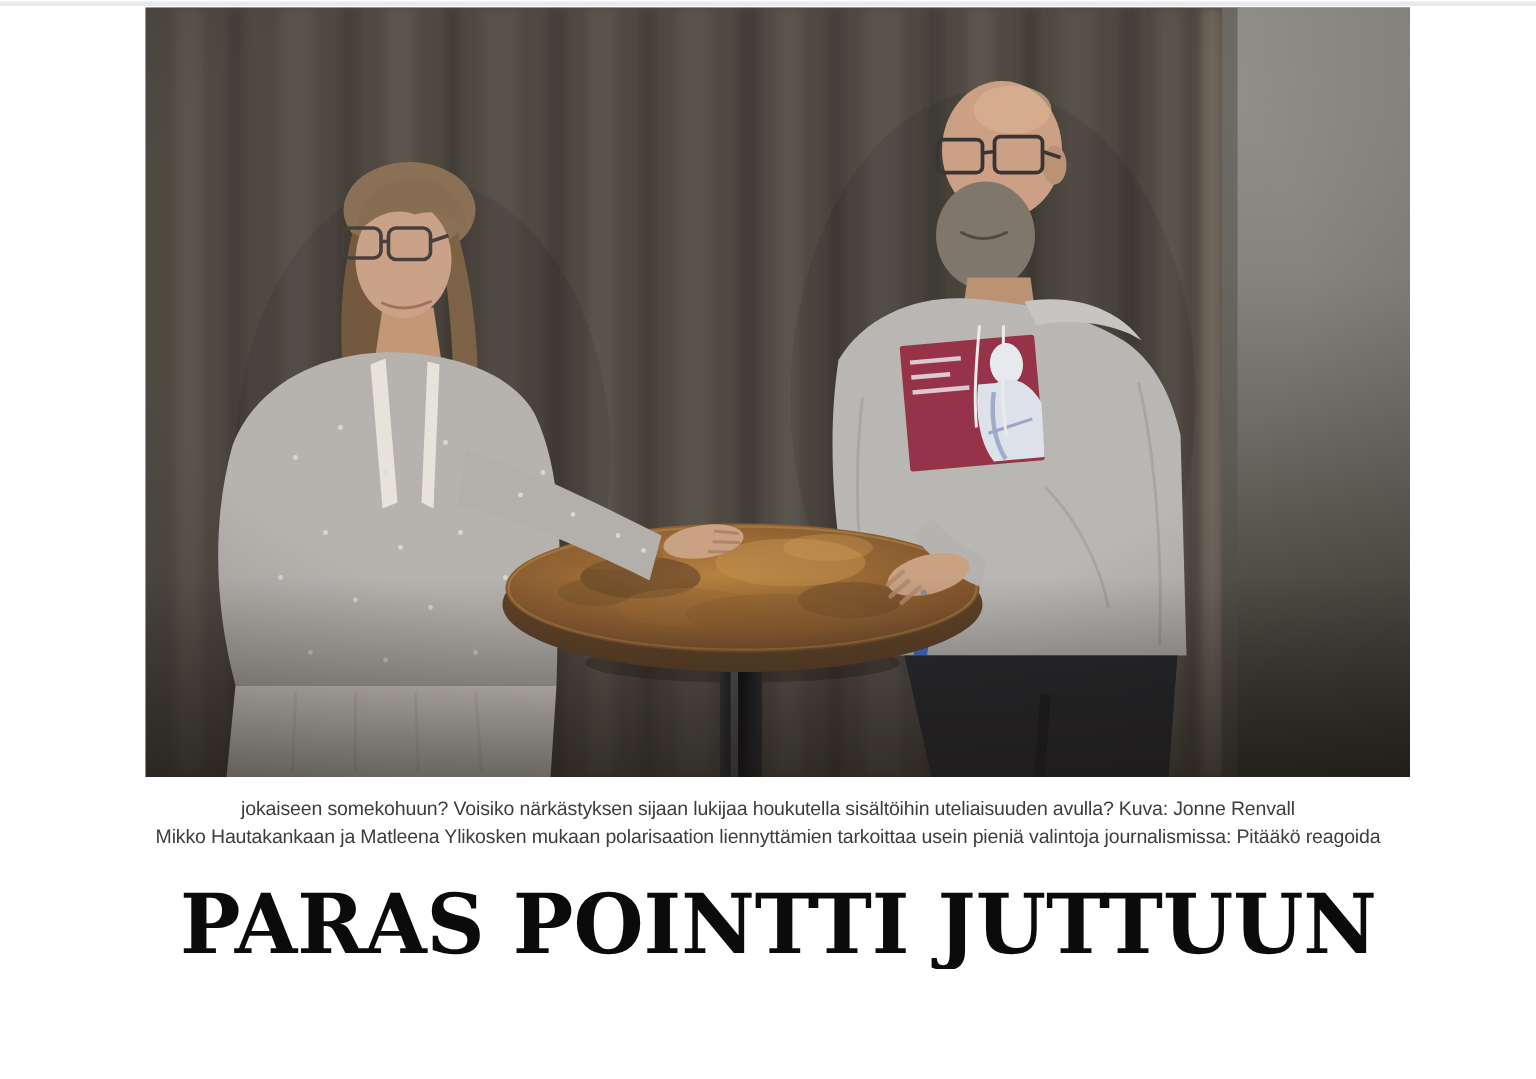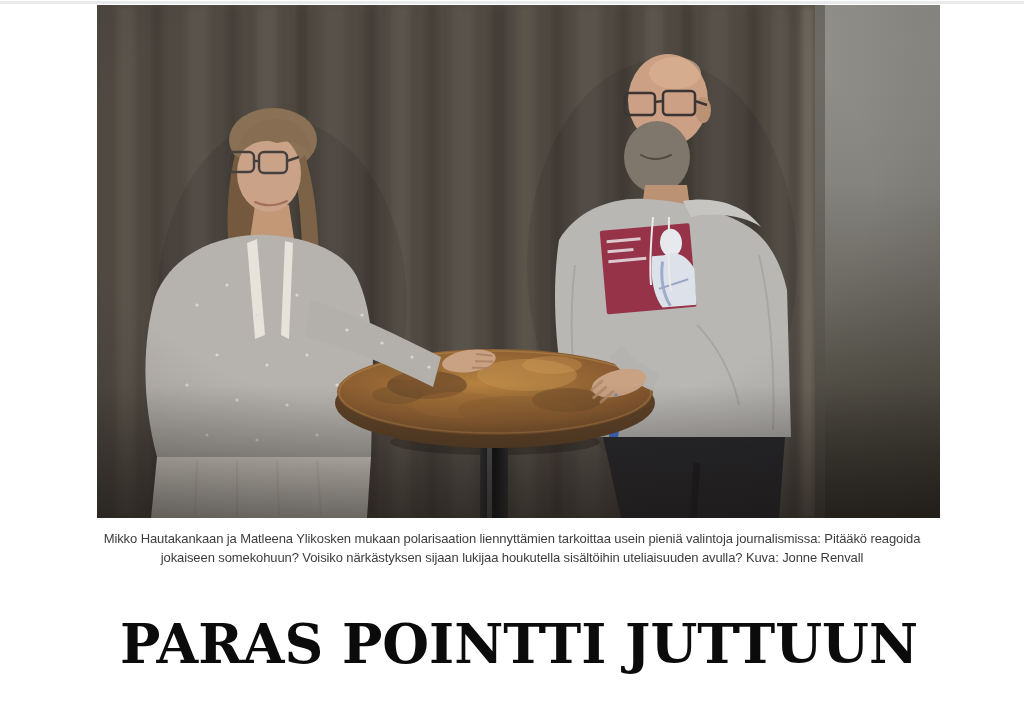--- a/index.html
+++ b/index.html
@@ -18,21 +18,21 @@
     overflow:hidden;background:#4f4942;
   }
   .photo-frame svg{display:block;}
   .caption{
     position:absolute;left:102px;top:529px;width:820px;
     text-align:center;color:#3d3d3d;
     font-size:13px;line-height:19px;letter-spacing:-0.1px;
   }
   .caption .cap-line{white-space:nowrap;}
   .headline-wrap{
-    position:absolute;left:119px;top:620px;width:804px;height:54px;
+    position:absolute;left:119px;top:592px;width:804px;height:54px;
   }
 </style>
 </head>
 <body>
 
 <div class="top-border"></div>
 
 <figure class="photo-frame" style="margin:0">
   <svg width="843" height="513" viewBox="0 0 843 513">
     <defs>
@@ -237,21 +237,21 @@
         <circle cx="516" cy="389" r="2" fill="#8e8e96"></circle>
       </g>
     </g>
 
     <rect x="0" y="380" width="843" height="133" fill="url(#floorShade)"></rect>
     <rect x="0" y="0" width="843" height="513" fill="url(#vignette)"></rect>
   </svg>
 </figure>
 
 <div class="caption">
+  <div class="cap-line">jokaiseen somekohuun? Voisiko närkästyksen sijaan lukijaa houkutella sisältöihin uteliaisuuden avulla? Kuva: Jonne Renvall</div>
   <div class="cap-line">Mikko Hautakankaan ja Matleena Ylikosken mukaan polarisaation liennyttämien tarkoittaa usein pieniä valintoja journalismissa: Pitääkö reagoida</div>
-  <div class="cap-line">jokaiseen somekohuun? Voisiko närkästyksen sijaan lukijaa houkutella sisältöihin uteliaisuuden avulla? Kuva: Jonne Renvall</div>
 </div>
 
 <div class="headline-wrap">
   <svg width="804" height="54" viewBox="0 0 804 54">
     <text x="1" y="43" font-family="'DejaVu Serif','Liberation Serif',serif" font-weight="bold" font-size="55" fill="#0b0b0b" textLength="798" lengthAdjust="spacingAndGlyphs">PARAS POINTTI JUTTUUN</text>
   </svg>
 </div>
 
 </body></html>

